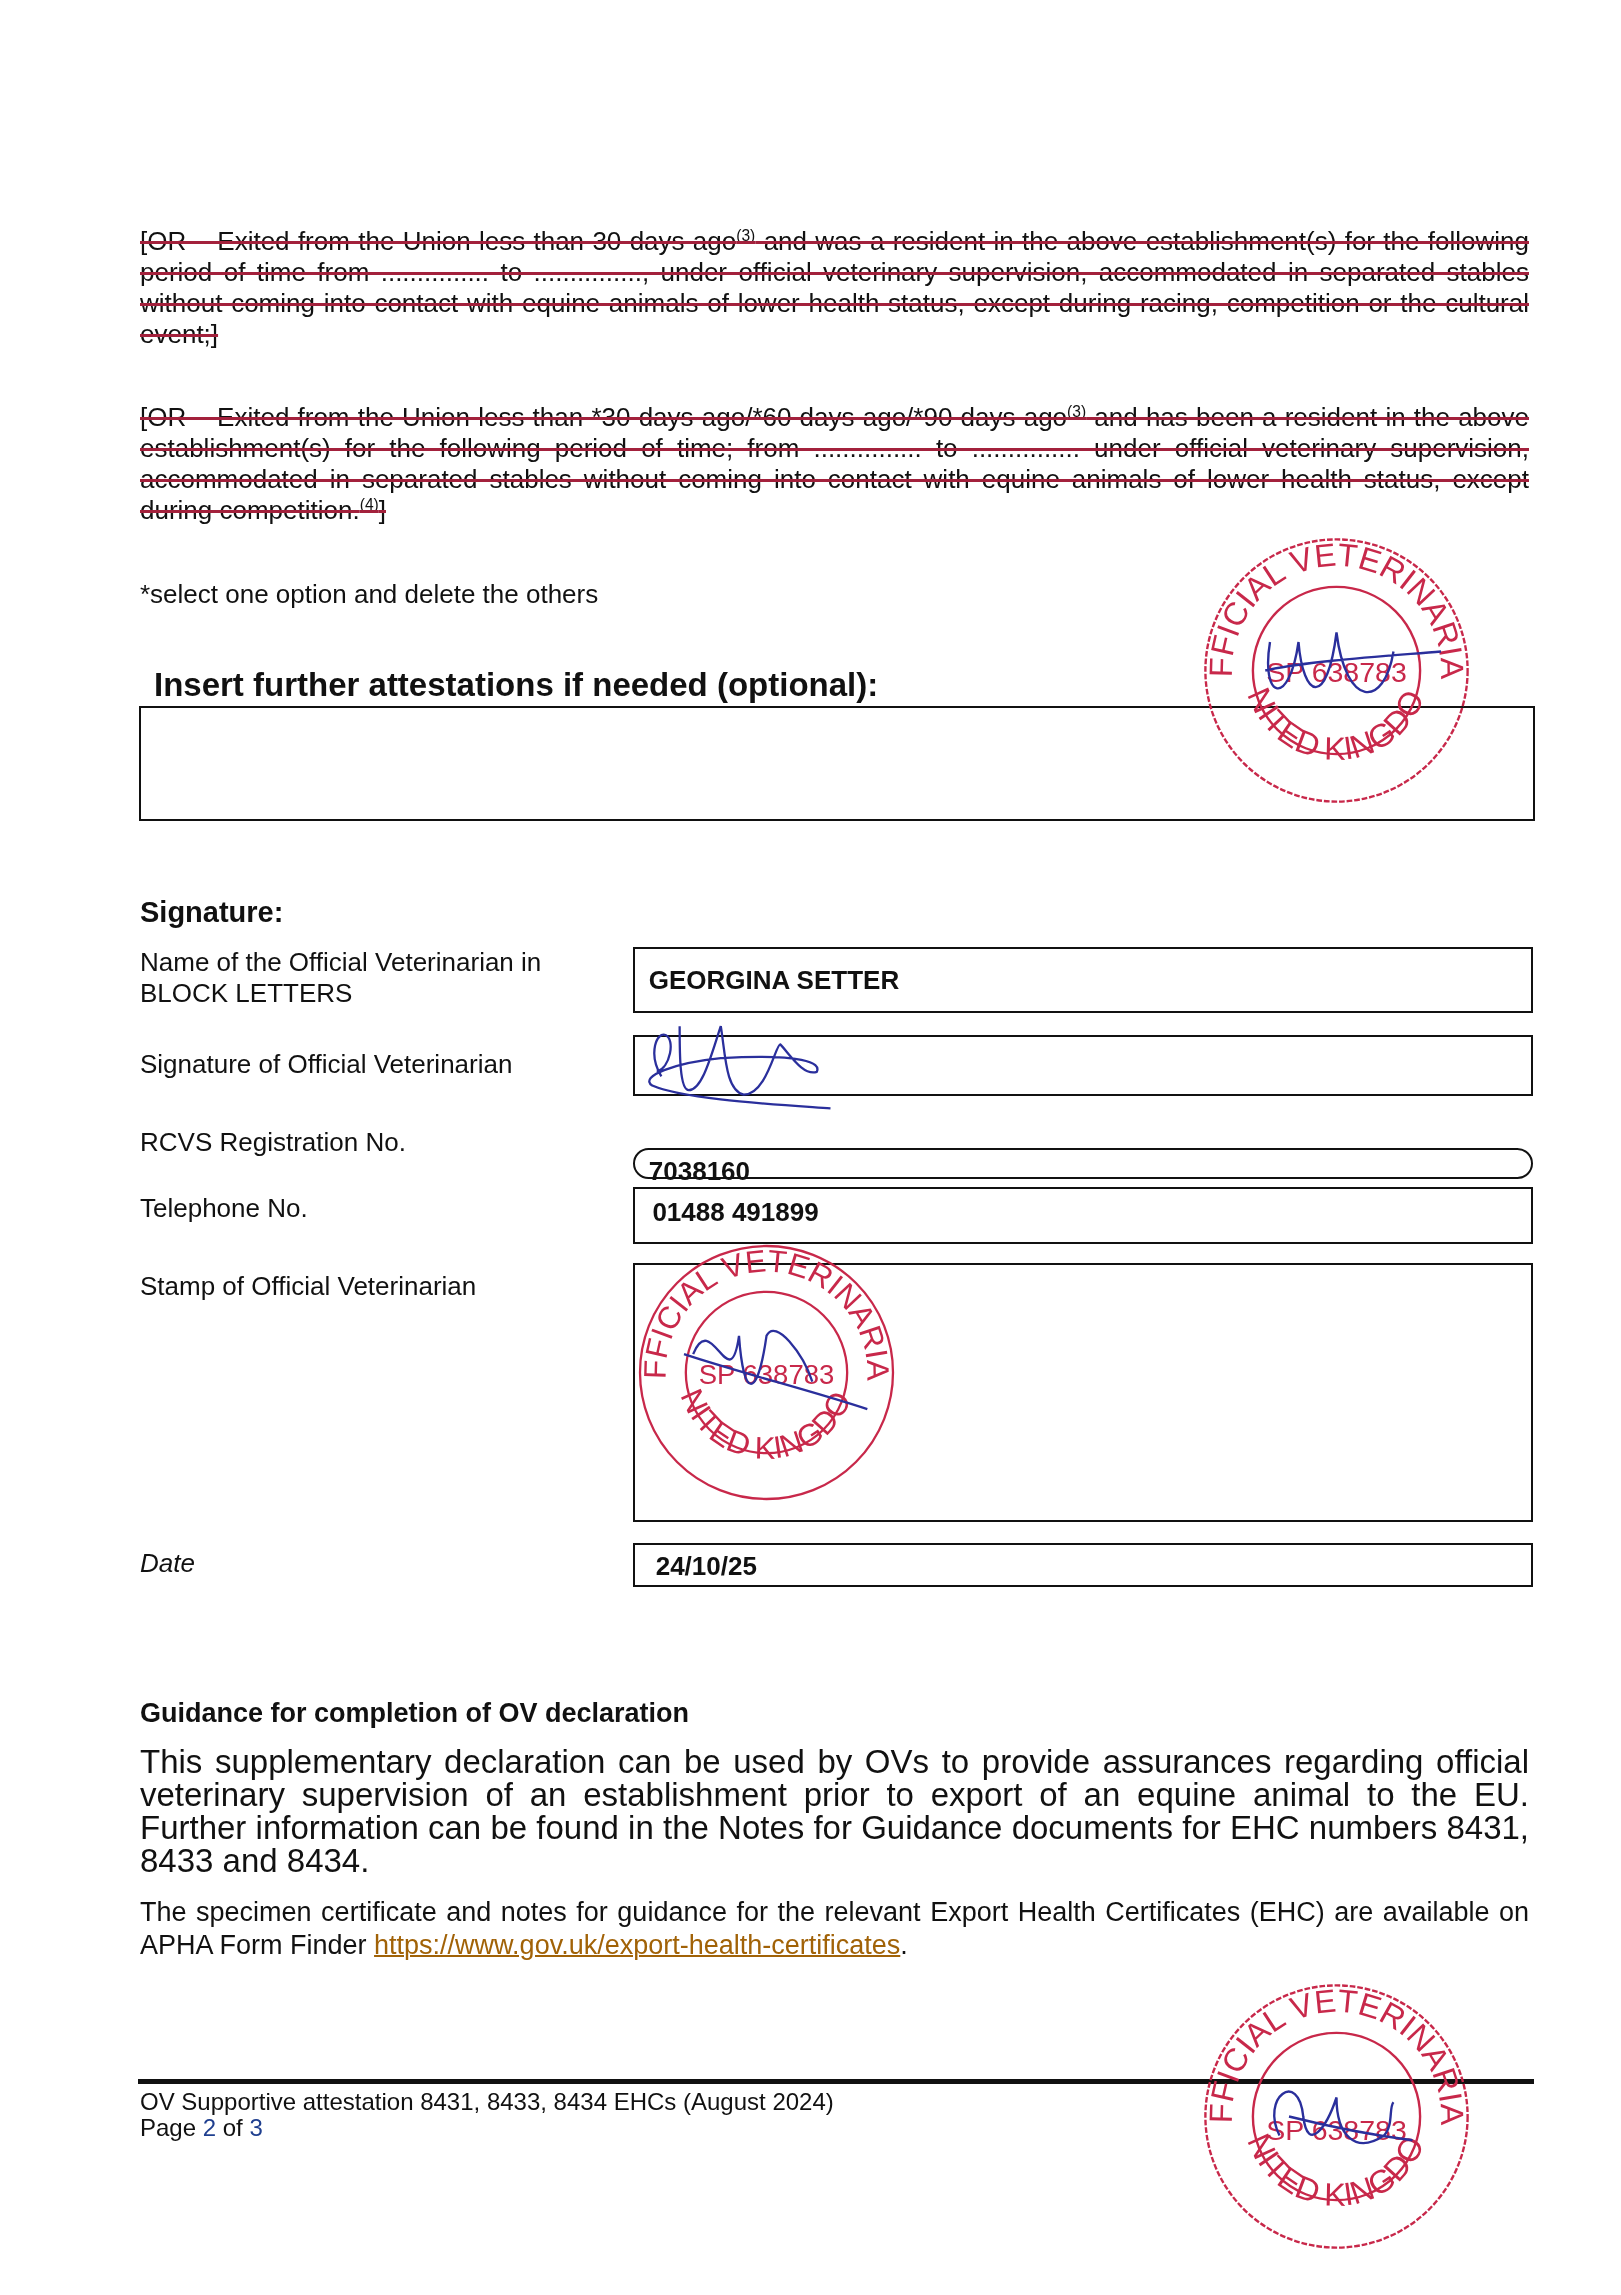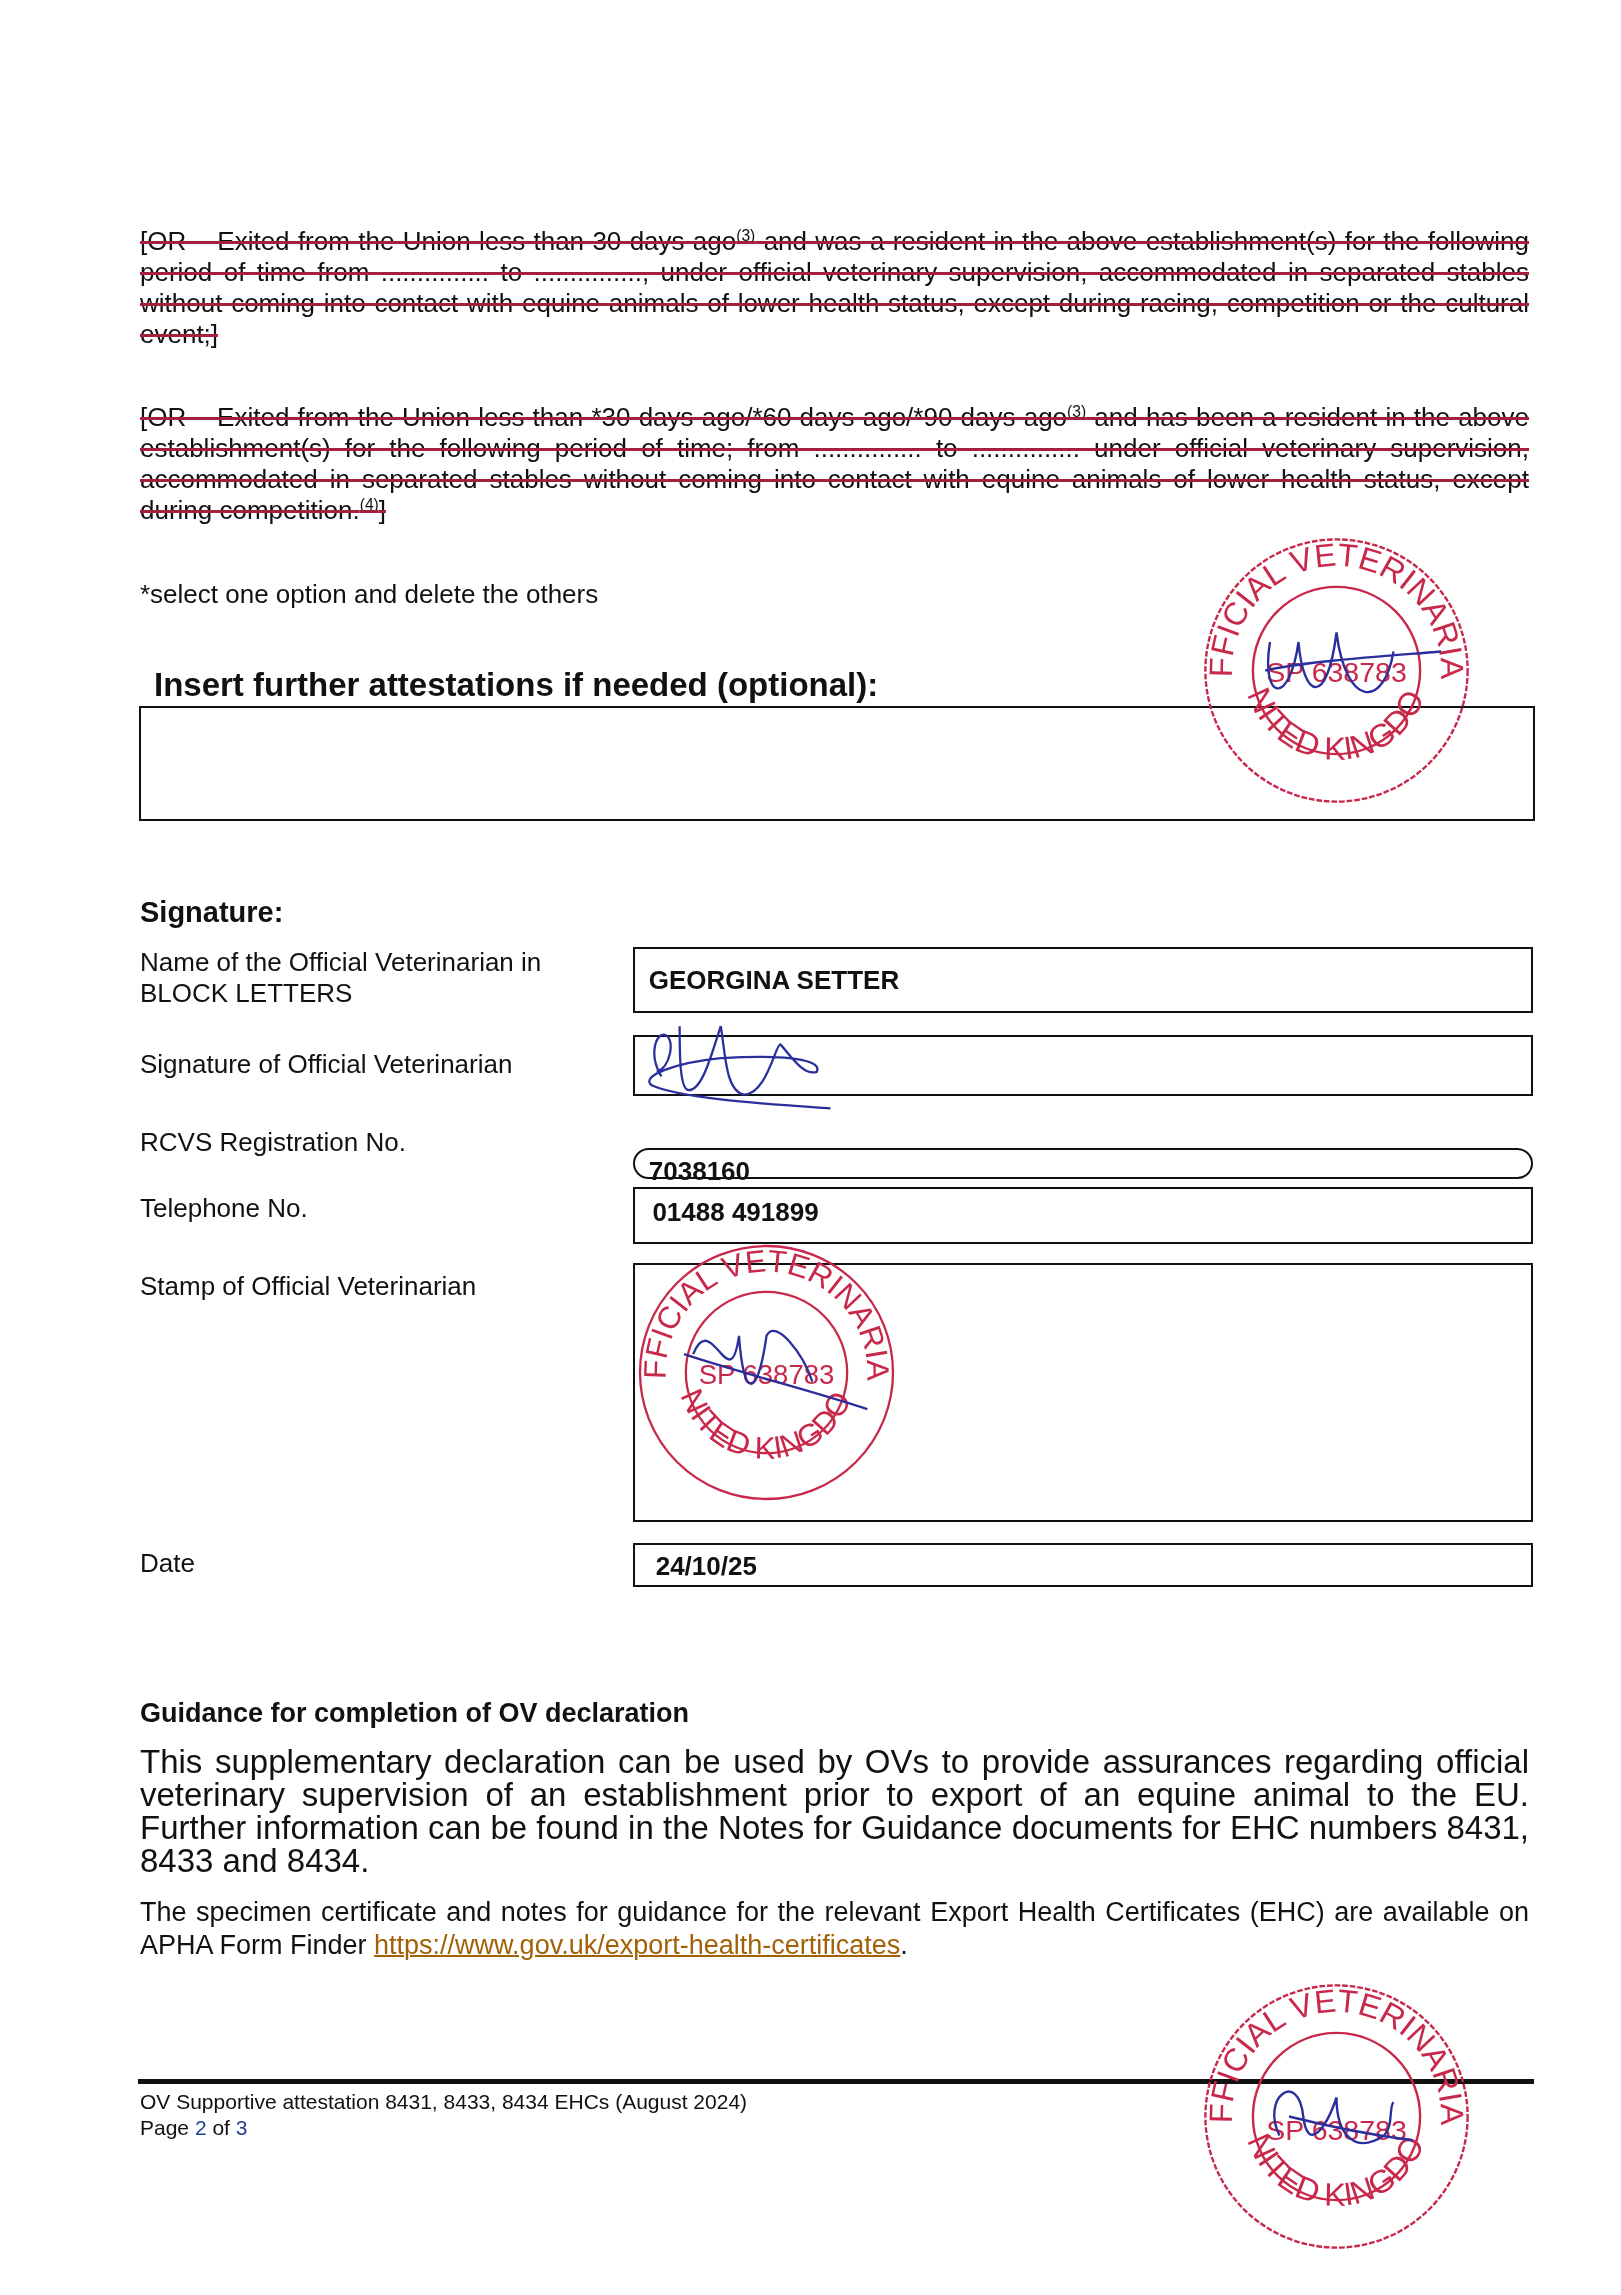--- a/index.html
+++ b/index.html
@@ -10,21 +10,21 @@
           text-align: justify; text-align-last: left; }
   .struck { text-decoration: line-through; text-decoration-color: #a3213c; text-decoration-thickness: 2.8px; }
   sup { font-size: 15.6px; line-height: 0; vertical-align: 9.2px; }
   .label { position: absolute; left: 140px; font-size: 26px; line-height: 31px; }
   .box { position: absolute; left: 633px; width: 900px; border: 2.3px solid #111; box-sizing: border-box; background: transparent; }
   .box-val { position: absolute; left: 13.8px; font-weight: bold; font-size: 26px; line-height: 31px; }
   .h-bold { position: absolute; font-weight: bold; }
   .stamp { position: absolute; pointer-events: none; }
   a.link { color: #a16207; text-decoration: underline; text-decoration-thickness: 1.8px; }
   .footer-rule { position: absolute; left: 138px; top: 2079px; width: 1396px; height: 4.6px; background: #111; }
-  .footer-text { position: absolute; left: 140px; font-size: 21px; line-height: 26px; }
+  .footer-text { position: absolute; left: 140px; font-size: 24px; line-height: 26px; }
   .blue { color: #1f3f8f; }
 </style>
 </head>
 <body>
 
 <div class="para struck" style="top:226px;">
   <span>[OR – Exited from the Union less than 30 days ago</span><sup>(3)</sup><span> and was a resident in the above establishment(s) for the following period of time from ............... to ..............., under official veterinary supervision, accommodated in separated stables without coming into contact with equine animals of lower health status, except during racing, competition or the cultural event;]</span>
 </div>
 
 <div class="para struck" style="top:402px;">
@@ -57,21 +57,21 @@
 </div>
 
 <div class="label" style="top:1193px;">Telephone No.</div>
 <div class="box" style="top:1187px; height:57px;">
   <span class="box-val" style="top:8.3px; left:17.4px;">01488 491899</span>
 </div>
 
 <div class="label" style="top:1271px;">Stamp of Official Veterinarian</div>
 <div class="box" style="top:1263px; height:259px;"></div>
 
-<div class="label" style="top:1548px;">Date</div>
+<div class="label" style="top:1548px;font-style:italic;">Date</div>
 <div class="box" style="top:1543px; height:44px;">
   <span class="box-val" style="top:6.4px; left:20.7px;">24/10/25</span>
 </div>
 
 <div class="h-bold" style="left:140px; top:1697px; font-size:27px; line-height:32px;">Guidance for completion of OV declaration</div>
 <div class="para" style="top:1745px; font-size:33px; line-height:33px;">This supplementary declaration can be used by OVs to provide assurances regarding official veterinary supervision of an establishment prior to export of an equine animal to the EU. Further information can be found in the Notes for Guidance documents for EHC numbers 8431, 8433 and 8434.</div>
 <div class="para" style="top:1896px; font-size:27px; line-height:33px;">
   <span>The specimen certificate and notes for guidance for the relevant Export Health Certificates (EHC) are available on APHA Form Finder </span><a class="link">https://www.gov.uk/export-health-certificates</a><span>.</span>
 </div>
 

